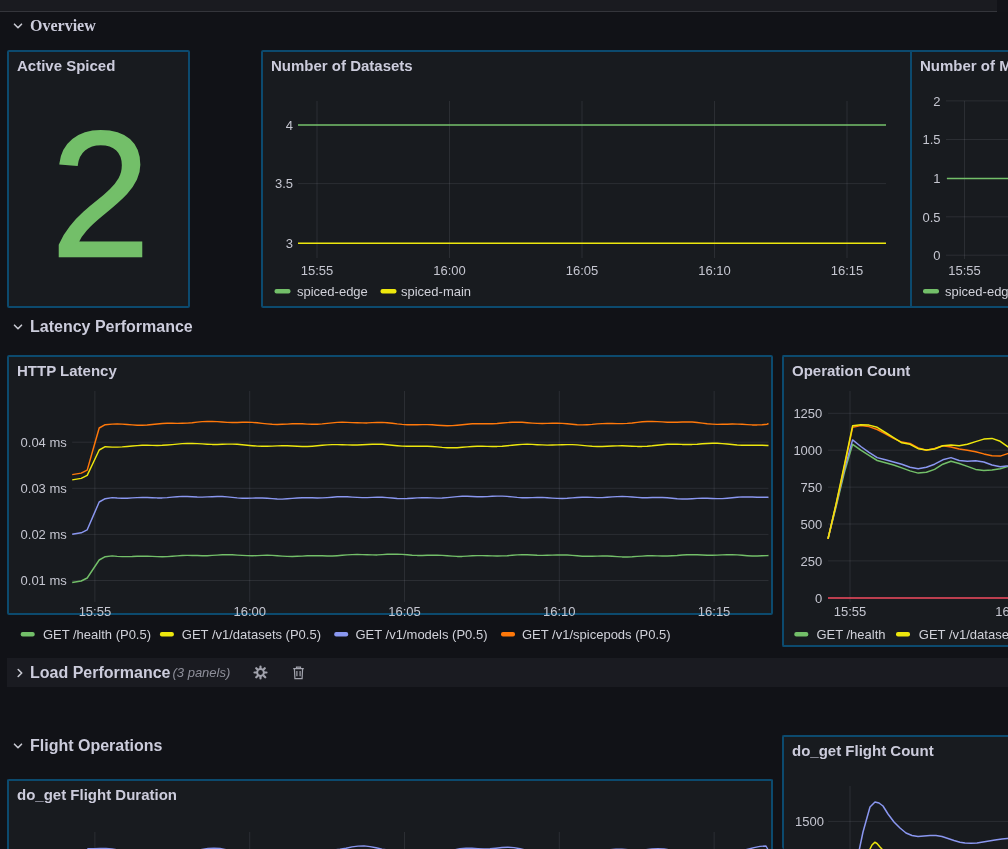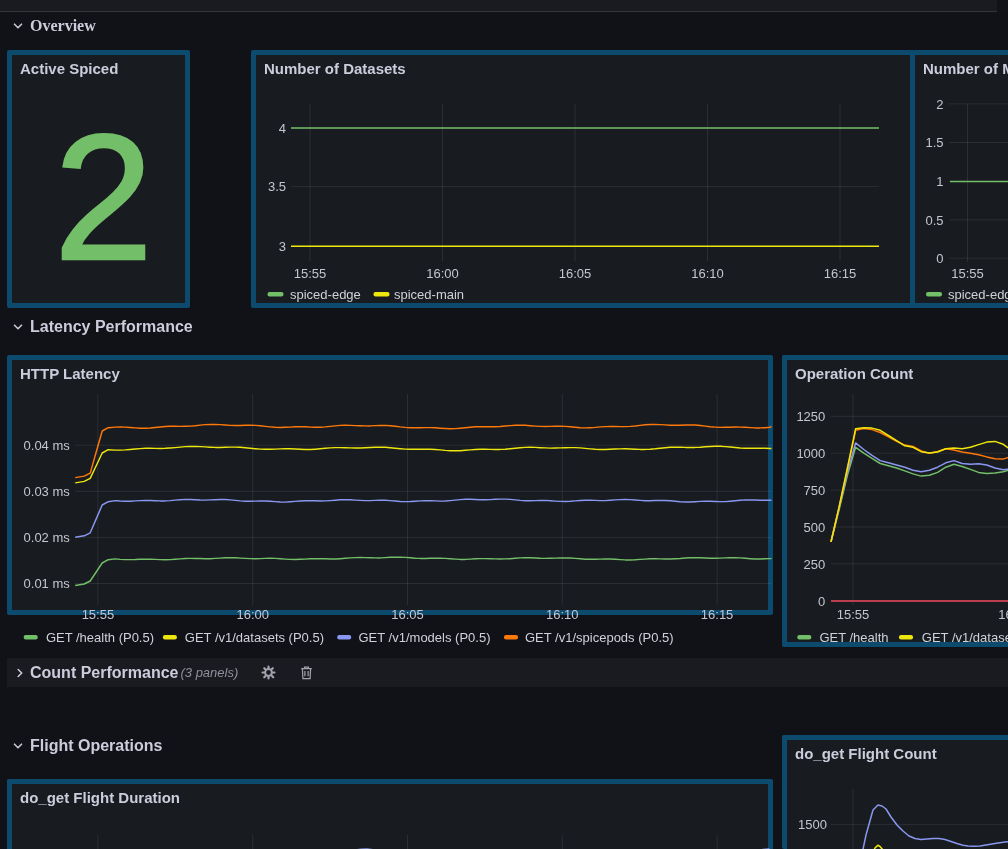--- a/index.html
+++ b/index.html
@@ -1,15 +1,15 @@
 <!DOCTYPE html>
 <html><head><meta charset="utf-8"><style>
 html,body{margin:0;padding:0;background:#111217;width:1008px;height:849px;overflow:hidden;font-family:"Liberation Sans",sans-serif;}
 *{box-sizing:border-box}
-.panel{position:absolute;background:#181b1f;border:5px solid #0c4a6e;border-radius:2px;}
+.panel{position:absolute;background:#181b1f;border:2px solid #0c4a6e;border-radius:2px;}
 .ptitle{position:absolute;left:8px;top:5px;font-size:15px;font-weight:700;color:#ccccdc;white-space:nowrap;}
 .rowhdr{position:absolute;display:flex;align-items:center;color:#ccccdc;font-size:16px;font-weight:700;}
 svg.chart{position:absolute;left:0;top:0;overflow:visible;}
 svg text{font-family:"Liberation Sans",sans-serif;}
 </style></head><body>
 <div style="position:absolute;left:0;top:0;width:1008px;height:12px;background:#1a1b20;border-bottom:1px solid #34353b"></div>
 <div style="position:absolute;left:997px;top:0;width:11px;height:12px;background:#121318"></div>
 
 <div class="rowhdr" style="left:11px;top:12px;height:28px;font-family:Liberation Serif, serif;">
     <svg width="14" height="14" viewBox="0 0 14 14" style="margin-right:5px">
@@ -28,21 +28,21 @@
       <path d="M3.5 5.2 L7 8.7 L10.5 5.2" fill="none" stroke="#c8c9d2" stroke-width="1.6" stroke-linecap="round" stroke-linejoin="round"></path>
     </svg>
     <span>Flight Operations</span>
   </div>
 <div style="position:absolute;left:7px;top:658px;width:1001px;height:29px;background:#1a1b21;display:flex;align-items:center;">
 <span style="margin-left:6px;display:flex;align-items:center;">
       <svg width="14" height="14" viewBox="0 0 14 14">
         <path d="M5.2 3.5 L8.7 7 L5.2 10.5" fill="none" stroke="#c8c9d2" stroke-width="1.6" stroke-linecap="round" stroke-linejoin="round"></path>
       </svg>
     </span>
-<span style="margin-left:3px;color:#ccccdc;font-size:16px;font-weight:700;">Count Performance</span>
+<span style="margin-left:3px;color:#ccccdc;font-size:16px;font-weight:700;">Load Performance</span>
 <span style="margin-left:2px;color:#8e8f9a;font-size:13px;font-style:italic;">(3 panels)</span>
 <span style="margin-left:23px;display:flex;">
       <svg width="15" height="15" viewBox="0 0 15 15" fill="none" stroke="#a2a3ad">
         <circle cx="7.5" cy="7.5" r="3.4" stroke-width="2.0"></circle>
         <g stroke-width="2.2" stroke-linecap="round">
           <path d="M7.5 1.5v1.8M7.5 11.7v1.8M1.5 7.5h1.8M11.7 7.5h1.8M3.26 3.26l1.27 1.27M10.97 10.97l1.27 1.27M11.74 3.26l-1.27 1.27M4.53 10.97l-1.27 1.27"></path>
         </g>
       </svg>
     </span>
 <span style="margin-left:24px;display:flex;">
@@ -50,21 +50,21 @@
         <path d="M1.2 3.6h10.6M4.5 3.6V2.2h4V3.6M2.4 3.6l.5 10h7.2l.5-10M4.9 6v5.2M8.1 6v5.2"></path>
       </svg>
     </span>
 </div>
 <div class="panel" style="left:7px;top:50px;width:183px;height:258px;">
 <div class="ptitle">Active Spiced</div>
 <div style="position:absolute;left:0;top:24px;width:183px;height:238px;display:flex;align-items:center;justify-content:center;">
 <span style="color:#73bf69;font-size:178px;font-weight:400;line-height:1;-webkit-text-stroke:2.4px #73bf69;">2</span>
     </div>
   </div>
-<div class="panel" style="left:251px;top:50px;width:717px;height:258px;">
+<div class="panel" style="left:261px;top:50px;width:717px;height:258px;">
 <div class="ptitle">Number of Datasets</div>
 <svg class="chart" width="638" height="258">
       <line x1="35" y1="73.1" x2="623" y2="73.1" stroke="rgba(204,204,220,0.11)" stroke-width="1"></line>
       <line x1="35" y1="131.6" x2="623" y2="131.6" stroke="rgba(204,204,220,0.11)" stroke-width="1"></line>
       <line x1="35" y1="191.3" x2="623" y2="191.3" stroke="rgba(204,204,220,0.11)" stroke-width="1"></line>
       <line x1="54" y1="49" x2="54" y2="206" stroke="rgba(204,204,220,0.11)" stroke-width="1"></line>
       <line x1="186.5" y1="49" x2="186.5" y2="206" stroke="rgba(204,204,220,0.11)" stroke-width="1"></line>
       <line x1="319" y1="49" x2="319" y2="206" stroke="rgba(204,204,220,0.11)" stroke-width="1"></line>
       <line x1="451.5" y1="49" x2="451.5" y2="206" stroke="rgba(204,204,220,0.11)" stroke-width="1"></line>
       <line x1="584" y1="49" x2="584" y2="206" stroke="rgba(204,204,220,0.11)" stroke-width="1"></line>

